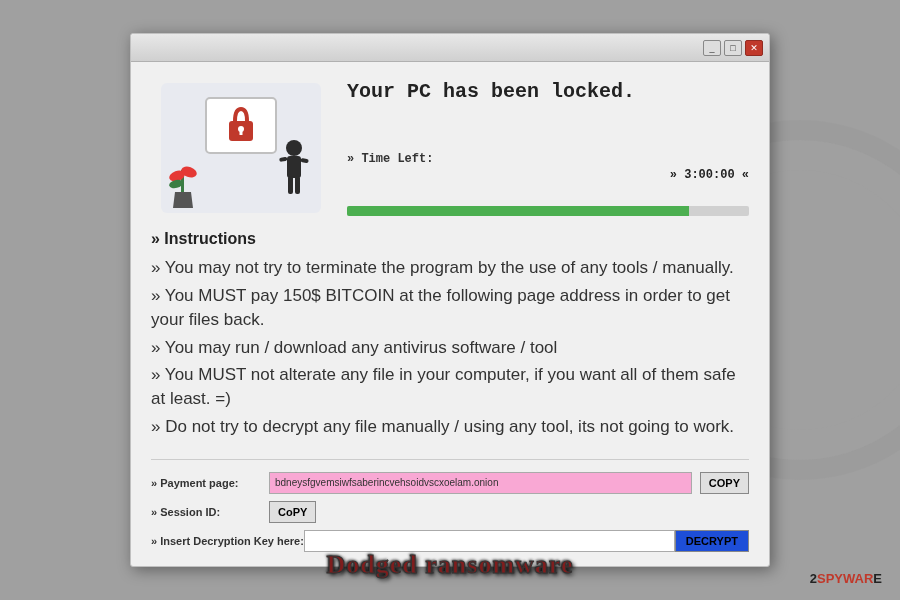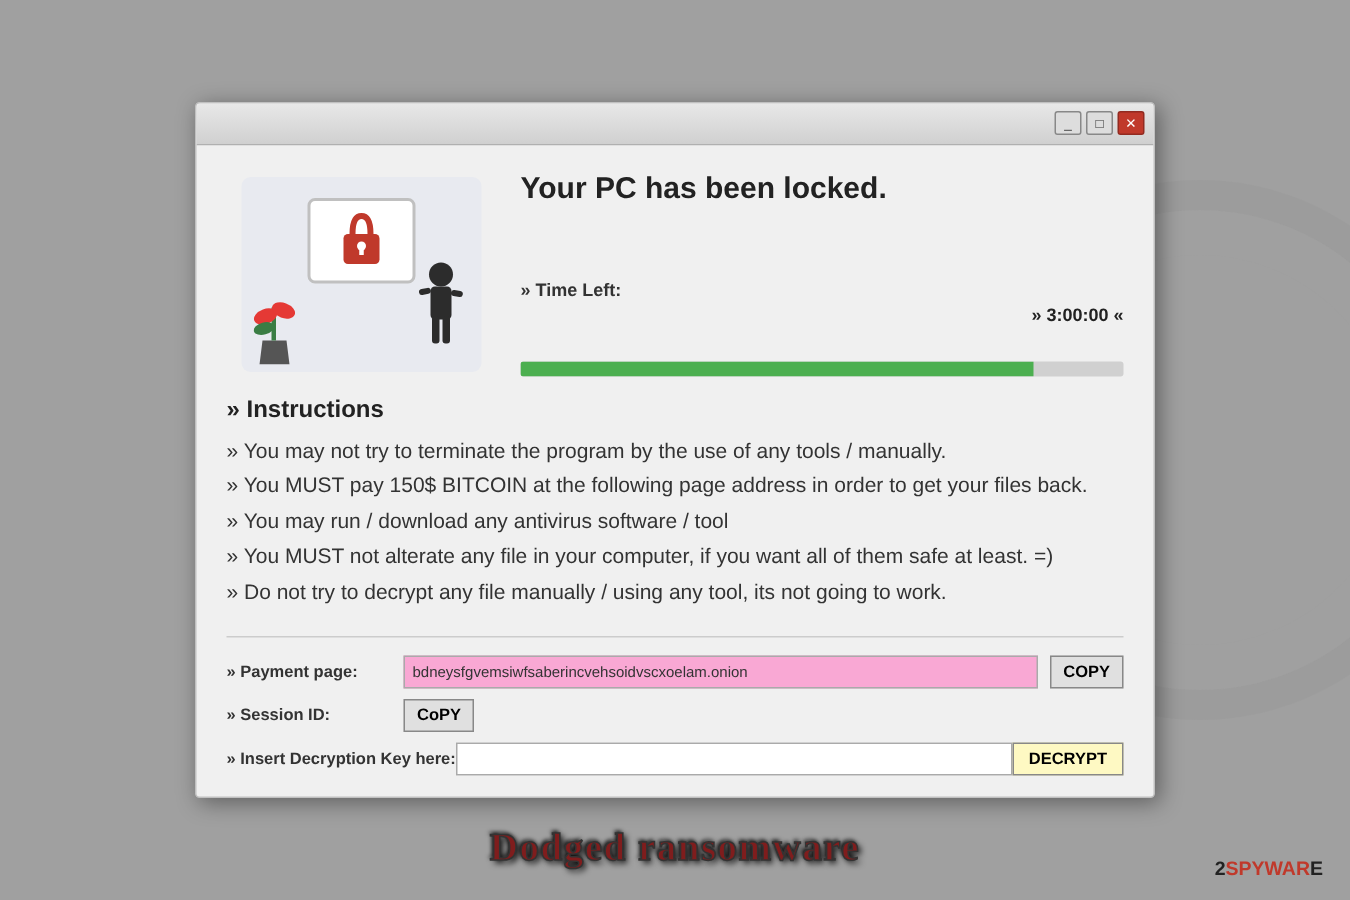--- a/index.html
+++ b/index.html
@@ -102,20 +102,21 @@
       align-items: center;
       justify-content: center;
     }
 
     
     .right-panel {
       flex: 1;
       display: flex;
       flex-direction: column;
       gap: 24px;
+      font-family: Liberation Mono, monospace;
     }
 
     .title-text {
       font-size: 20px;
       font-weight: bold;
       color: #222;
       margin-bottom: 4px;
     }
 
     .subtitle-text {
@@ -166,21 +167,21 @@
       color: #222;
       margin-bottom: 8px;
     }
 
     .instructions-title::before {
       content: '» ';
       color: #222;
     }
 
     .instruction-item {
-      font-size: 14px;
+      font-size: 17px;
       color: #333;
       margin-bottom: 4px;
       line-height: 1.4;
     }
 
     
     .payment-section {
       padding: 10px 20px 14px 20px;
       display: flex;
       flex-direction: column;
@@ -223,21 +224,21 @@
       font-size: 11px;
       font-weight: bold;
       cursor: pointer;
       white-space: nowrap;
       height: 22px;
       display: flex;
       align-items: center;
     }
 
     .decrypt-btn {
-      background: #fef9c3;
+      background: #1d4ed8;
       border: 1px solid #888;
       padding: 2px 10px;
       font-size: 11px;
       font-weight: bold;
       cursor: pointer;
       height: 22px;
       display: flex;
       align-items: center;
     }
 

